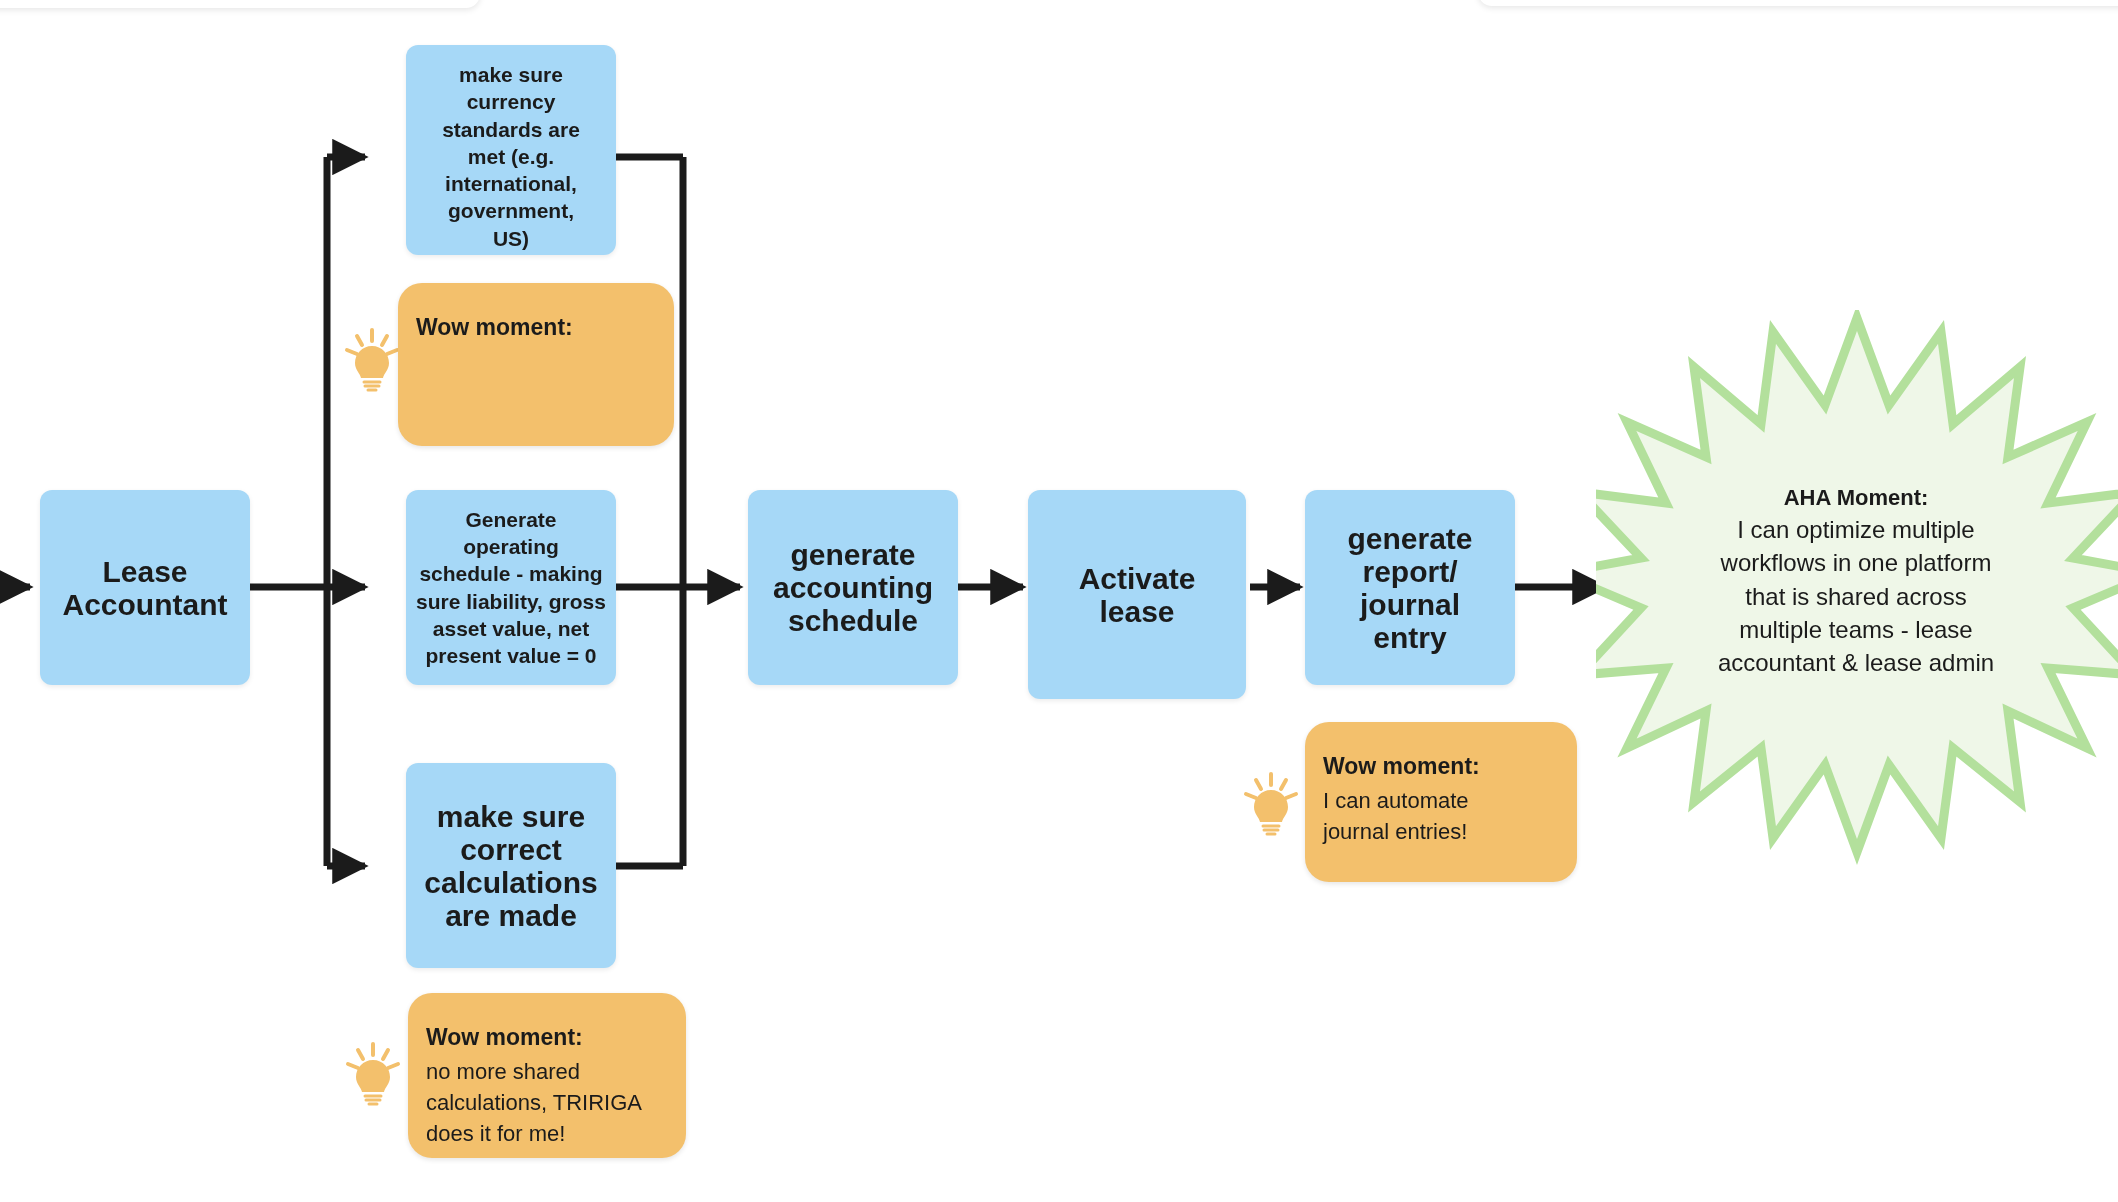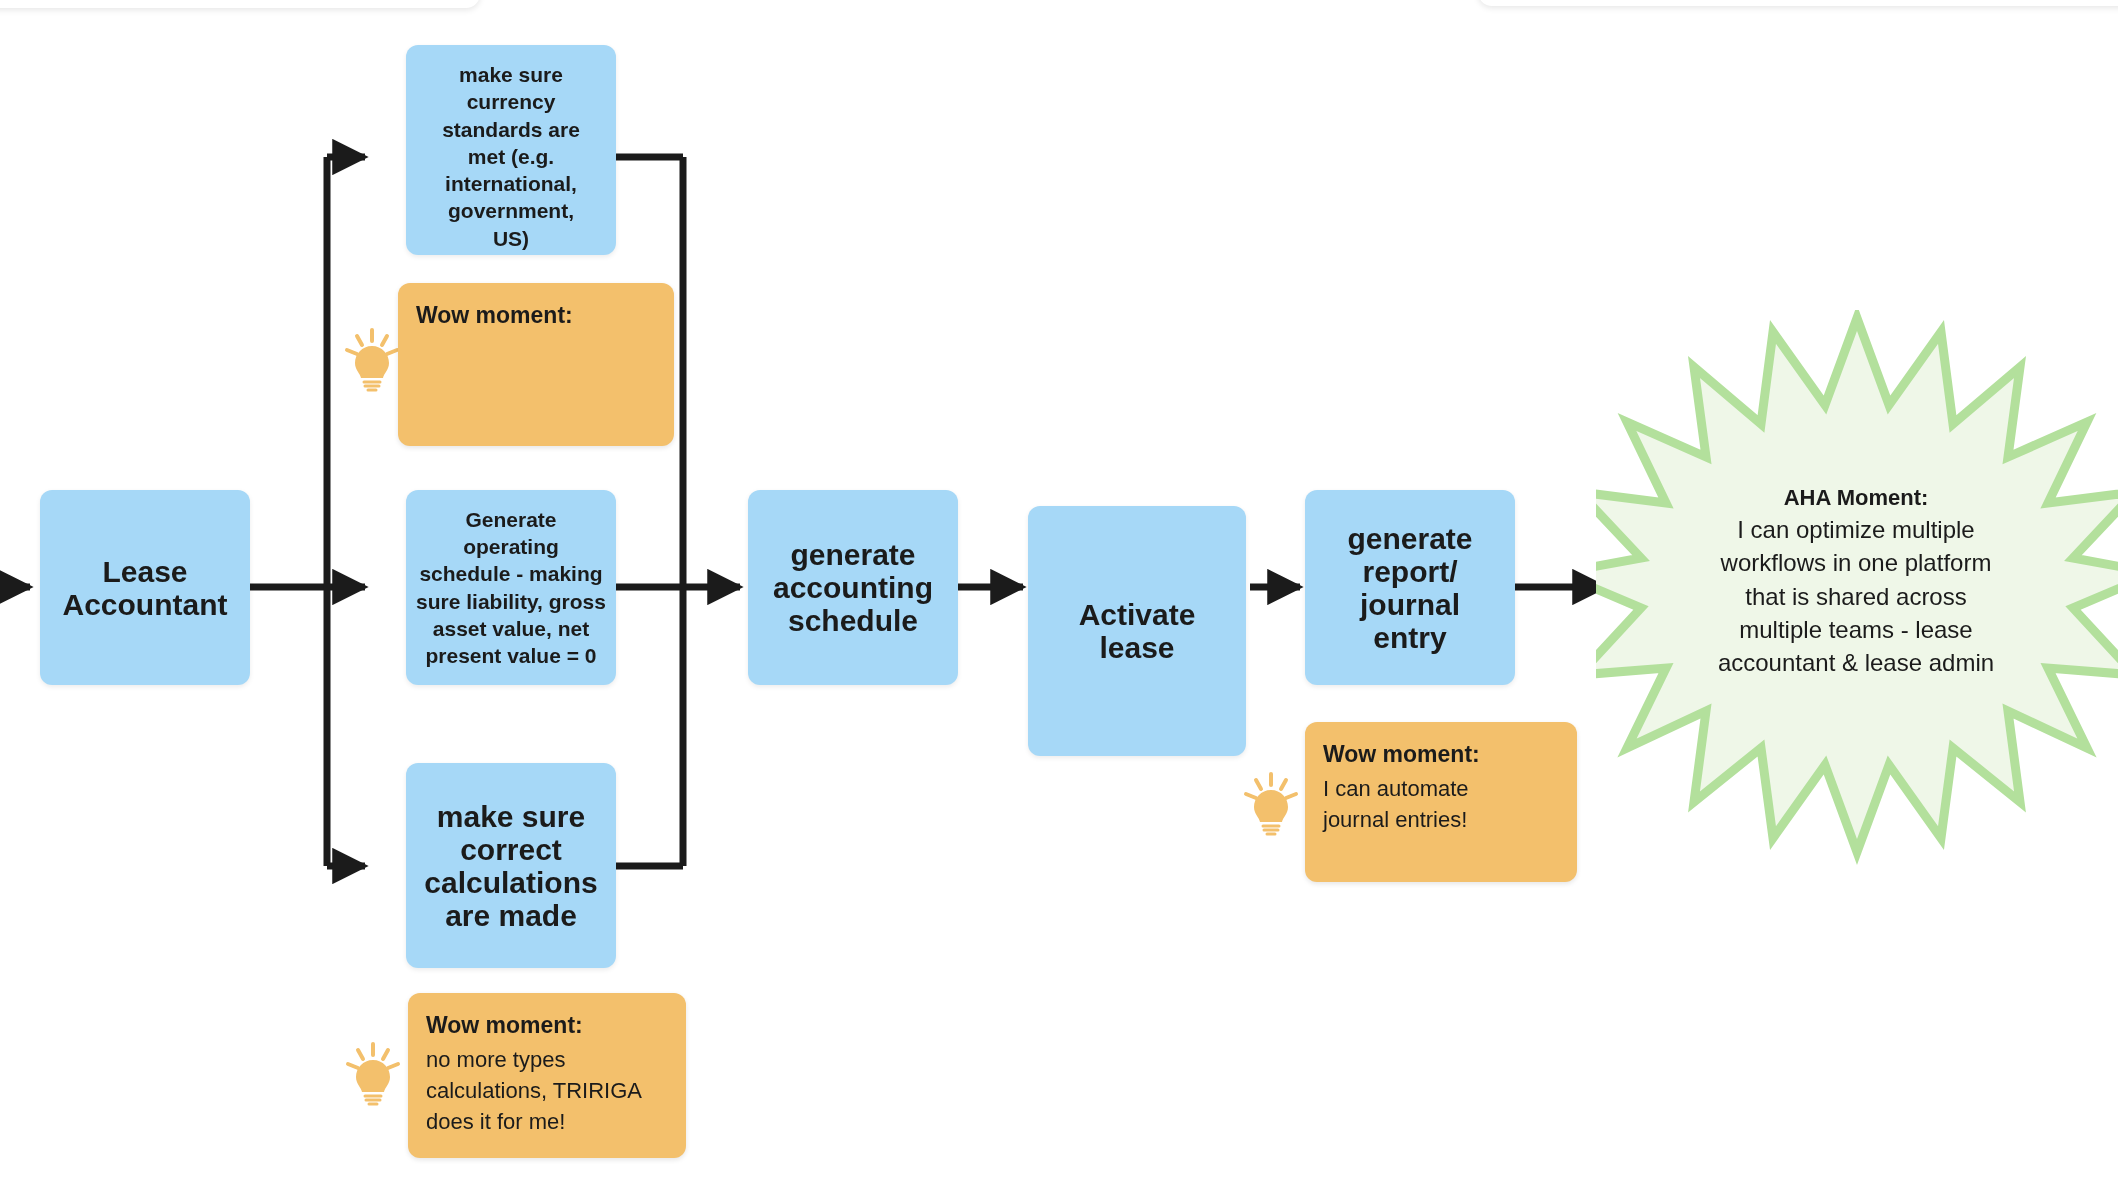--- a/index.html
+++ b/index.html
@@ -51,22 +51,22 @@
     background: #a6d8f7;
   }
   .big-label   { font-size: 30px; line-height: 1.10; }
   .small-label { font-size: 21px; line-height: 1.30; }
 
   
   .wow {
     position: absolute;
     box-sizing: border-box;
     background: #f3c06c;
-    border-radius: 12px;
-    padding: 16px 18px 18px 18px;
+    border-radius: 24px;
+    padding: 28px 18px 18px 18px;
     box-shadow: 0 2px 5px rgba(0,0,0,0.10);
     font-size: 22px;
     line-height: 1.42;
     text-align: left;
   }
   .wow .wow-title {
     display: block;
     font-weight: bold;
     font-size: 23px;
     margin-bottom: 2px;
@@ -166,21 +166,21 @@
 calculations
 are made</span>
   </div>
 
   <div class="node blue big-label" style="left:748px; top:490px; width:210px; height:195px;">
     <span class="txt">generate
 accounting
 schedule</span>
   </div>
 
-  <div class="node blue big-label" style="left:1028px; top:490px; width:218px; height:250px;margin-top:16px;">
+  <div class="node blue big-label" style="left:1028px; top:490px; width:218px; height:209px;">
     <span class="txt">Activate
 lease</span>
   </div>
 
   <div class="node blue big-label" style="left:1305px; top:490px; width:210px; height:195px;">
     <span class="txt">generate
 report/
 journal
 entry</span>
   </div>
@@ -235,21 +235,21 @@
     </g>
     <path d="M 28 20 C 38 20 45 28 45 37 C 45 44 40 47 39 52 L 17 52 C 16 47 11 44 11 37 C 11 28 18 20 28 20 Z" fill="#f3c06c"></path>
     <g stroke="#f3c06c" stroke-width="3" stroke-linecap="round">
       <line x1="20" y1="56" x2="36" y2="56"></line>
       <line x1="21" y1="60" x2="35" y2="60"></line>
       <line x1="24" y1="64" x2="32" y2="64"></line>
     </g>
   </svg>
   <div class="wow" style="left:408px; top:993px; width:278px; height:165px;">
     <span class="wow-title">Wow moment:</span>
-    <span class="wow-body">no more types
+    <span class="wow-body">no more shared
 calculations, TRIRIGA
 does it for me!</span>
   </div>
 
   <svg class="burst" style="left:1596px; top:310px;" width="522" height="560" viewBox="0 0 520 560" xmlns="http://www.w3.org/2000/svg">
     <polygon points="
       260,8 292,95 344,22 356,114 423,57 411,147 490,112 451,193 538,182 476,248
       558,263 476,298 538,365 451,358 490,438 411,401 423,492 356,438 344,528
       292,455 260,542 228,455 176,528 164,438 97,492 109,401 30,438 69,358
       -18,365 44,298 -38,263 44,248 -18,182 69,193 30,112 109,147 97,57 164,114

